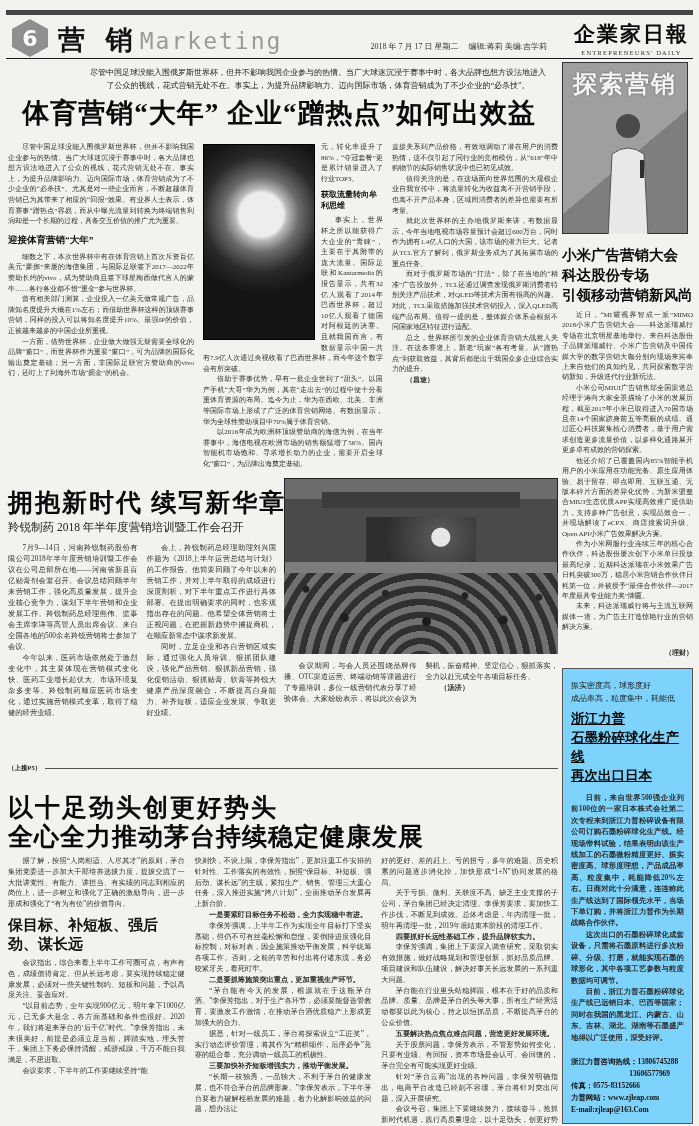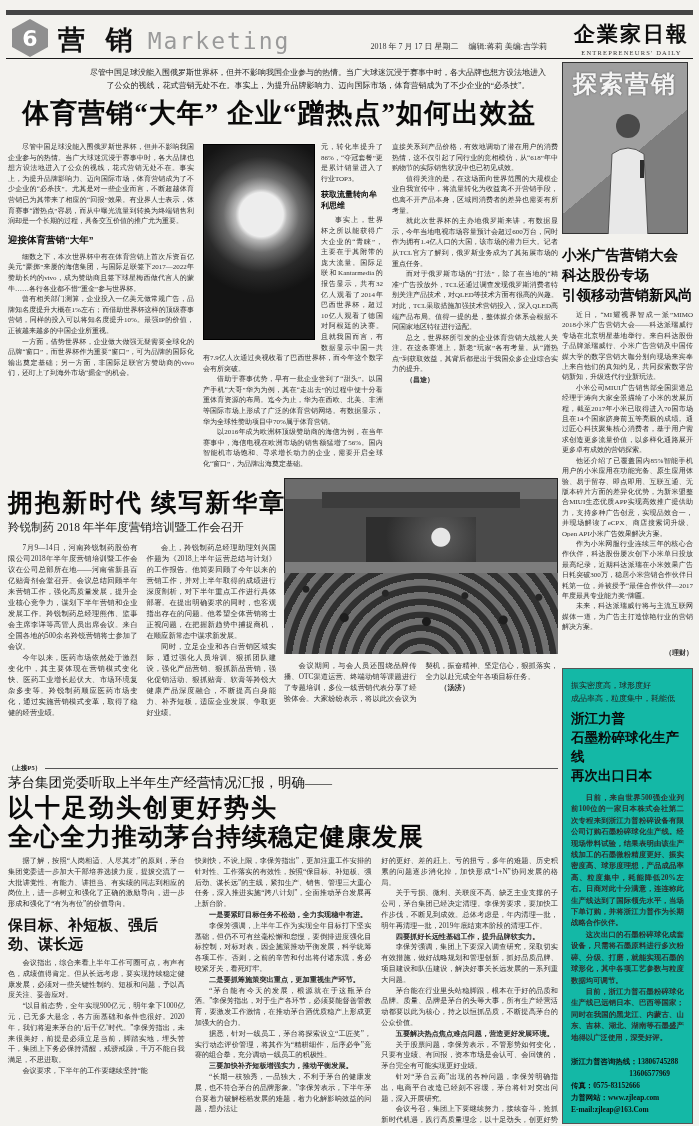--- a/index.html
+++ b/index.html
@@ -8,21 +8,21 @@
     background:#f3f2ee; overflow:hidden;
     font-family:"Liberation Serif","DejaVu Serif",serif;
     color:#2a2a2a;
   }
   
   .top-rule{position:absolute;left:6px;right:6px;top:10px;height:5px;background:#454545;}
   .hex{position:absolute;left:12px;top:19px;width:36px;height:38px;background:#8f8f8f;
        clip-path:polygon(50% 0,100% 26%,100% 74%,50% 100%,0 74%,0 26%);
        display:flex;align-items:center;justify-content:center;
        color:#fff;font:bold 22px "DejaVu Sans",sans-serif;}
-  .section-line{position:absolute;left:58px;top:22px;display:flex;align-items:baseline;gap:8px;}
+  .section-line{position:absolute;left:58px;top:22px;display:flex;align-items:baseline;gap:0;}
   .sec-cn{font:bold 27px "Liberation Serif",serif;letter-spacing:7px;color:#111;}
   .sec-en{font:23px "DejaVu Sans Mono",monospace;color:#9a9a9a;letter-spacing:2px;}
   .dateline{position:absolute;right:152px;top:41px;font-size:8px;color:#333;white-space:nowrap;}
   .dateline span{margin-left:8px;}
   .masthead{position:absolute;right:10px;top:20px;text-align:center;}
   .mh-cn{font:bold 21px "Liberation Serif",serif;letter-spacing:2px;color:#0c0c0c;}
   .mh-en{font-size:6.5px;letter-spacing:1.2px;color:#333;margin-top:1px;}
   .header-rule{position:absolute;left:6px;right:6px;top:58px;height:1px;background:#1a1a1a;}
 
   
@@ -88,23 +88,23 @@
   .x-photo{position:relative;width:126px;height:172px;overflow:hidden;
     background:linear-gradient(140deg,#9f9f9f 0 55%, #7e7e7e 55% 100%);box-shadow:inset 0 0 0 1px #333;}
   .x-overlay{position:absolute;left:0;top:6px;width:100%;text-align:center;color:#f4f4f4;
     font:bold 24px "Liberation Serif",serif;letter-spacing:2px;text-shadow:0 0 2px #555;}
   .x-person{position:absolute;left:38px;top:46px;width:56px;height:130px;}
   .x-head{margin-top:11px;font:bold 14.5px "Liberation Serif",serif;line-height:20px;color:#0b0b0b;}
   .x-paras{margin-top:5px;height:336px;overflow:hidden;}
   .x-paras p.body{font-size:7px;line-height:10.4px;}
   .x-byline{text-align:right;font-weight:bold;font-size:7px;margin-top:2px;}
 
-  .lipu{margin-top:10px;border:1px solid #555;padding:10px 8px;height:456px;box-sizing:border-box;background:#14b8a6;}
+  .lipu{margin-top:10px;border:1px solid #555;padding:10px 8px;height:456px;box-sizing:border-box;background:#7dd3fc;}
   .lp-kicker{font-size:8px;line-height:13px;color:#222;}
-  .lp-head{font:bold 13.5px "Liberation Serif",serif;line-height:19px;color:#0a0a0a;margin-top:4px;}
+  .lp-head{font:bold 13.5px "Liberation Serif",serif;line-height:19px;color:#0a0a0a;margin-top:4px;text-decoration:underline;}
   .lp-paras{margin-top:7px;height:256px;overflow:hidden;}
   .lp-paras p.body{font-size:7.4px;line-height:11.4px;font-weight:bold;}
   .lp-contact{margin-top:8px;font-weight:bold;font-size:7.4px;line-height:12px;color:#111;}
   .lp-contact .r{text-align:right;padding-right:14px;}
 </style>
 </head>
 <body>
 
 <div class="page">
 
@@ -173,21 +173,20 @@
       <p class="body">会议期间，与会人员还围绕品牌传播、OTC渠道运营、终端动销等课题进行了专题培训，多位一线营销代表分享了经验体会。大家纷纷表示，将以此次会议为契机，振奋精神、坚定信心，狠抓落实，全力以赴完成全年各项目标任务。</p>
       <p class="body byline">（汤济）</p>
     </div>
   </div>
 
   <div class="moutai">
     <div class="mt-noteline">
       <span class="mt-note">（上接P5）</span>
       <span class="mt-line"></span>
     </div>
-    <div class="mt-kicker">茅台集团党委听取上半年生产经营情况汇报，明确——</div>
     <div class="mt-h1">以十足劲头创更好势头</div>
     <div class="mt-h2">全心全力推动茅台持续稳定健康发展</div>
     <div class="mt-body">
       <div class="col">
         <p class="body">据了解，按照“人岗相适、人尽其才”的原则，茅台集团党委进一步加大干部培养选拔力度，提拔交流了一大批讲党性、有能力、讲担当、有实绩的同志到相应的岗位上，进一步树立和强化了正确的激励导向，进一步形成和强化了“有为有位”的价值导向。</p>
         <div class="sub-h">保目标、补短板、强后劲、谋长远</div>
         <p class="body">会议指出，综合来看上半年工作可圈可点，有声有色，成绩值得肯定。但从长远考虑，要实现持续稳定健康发展，必须对一些关键性制约、短板和问题，予以高度关注、妥善应对。</p>
         <p class="body">“以目前态势，全年实现900亿元，明年拿下1000亿元，已无多大悬念，各方面基础和条件也很好。2020年，我们将迎来茅台的‘后千亿’时代。”李保芳指出，未来很美好，前提是必须立足当前，脚踏实地，埋头苦干，集团上下务必保持清醒，戒骄戒躁，千万不能自我满足，不思进取。</p>
         <p class="body">会议要求，下半年的工作要继续坚持“能</p>
       </div>

